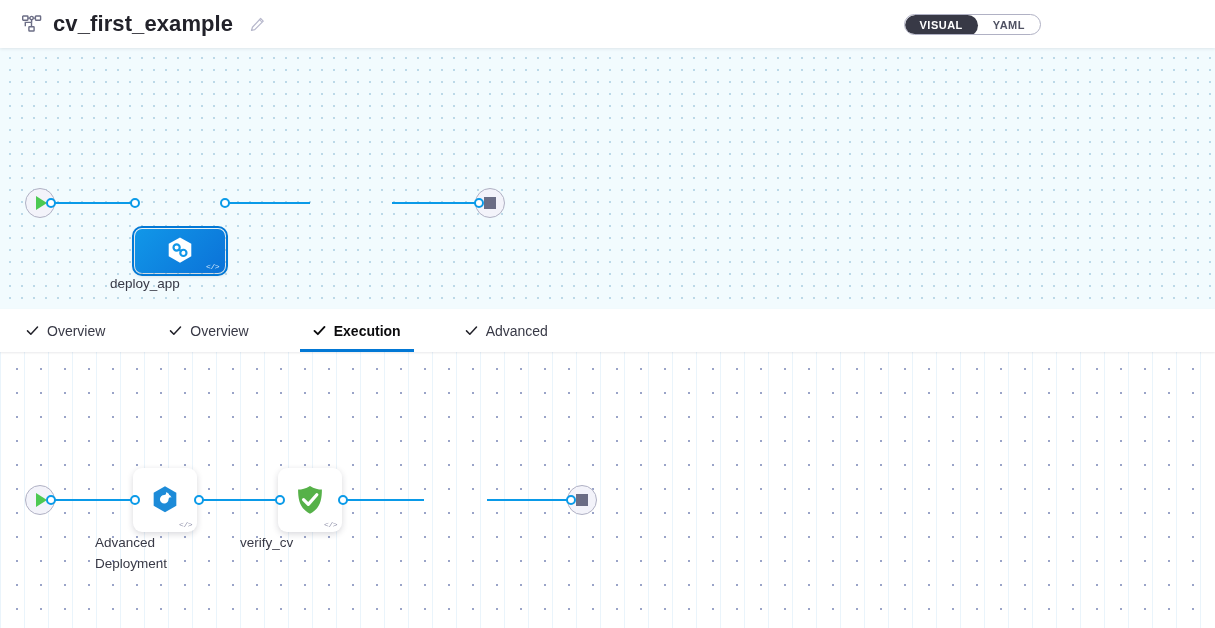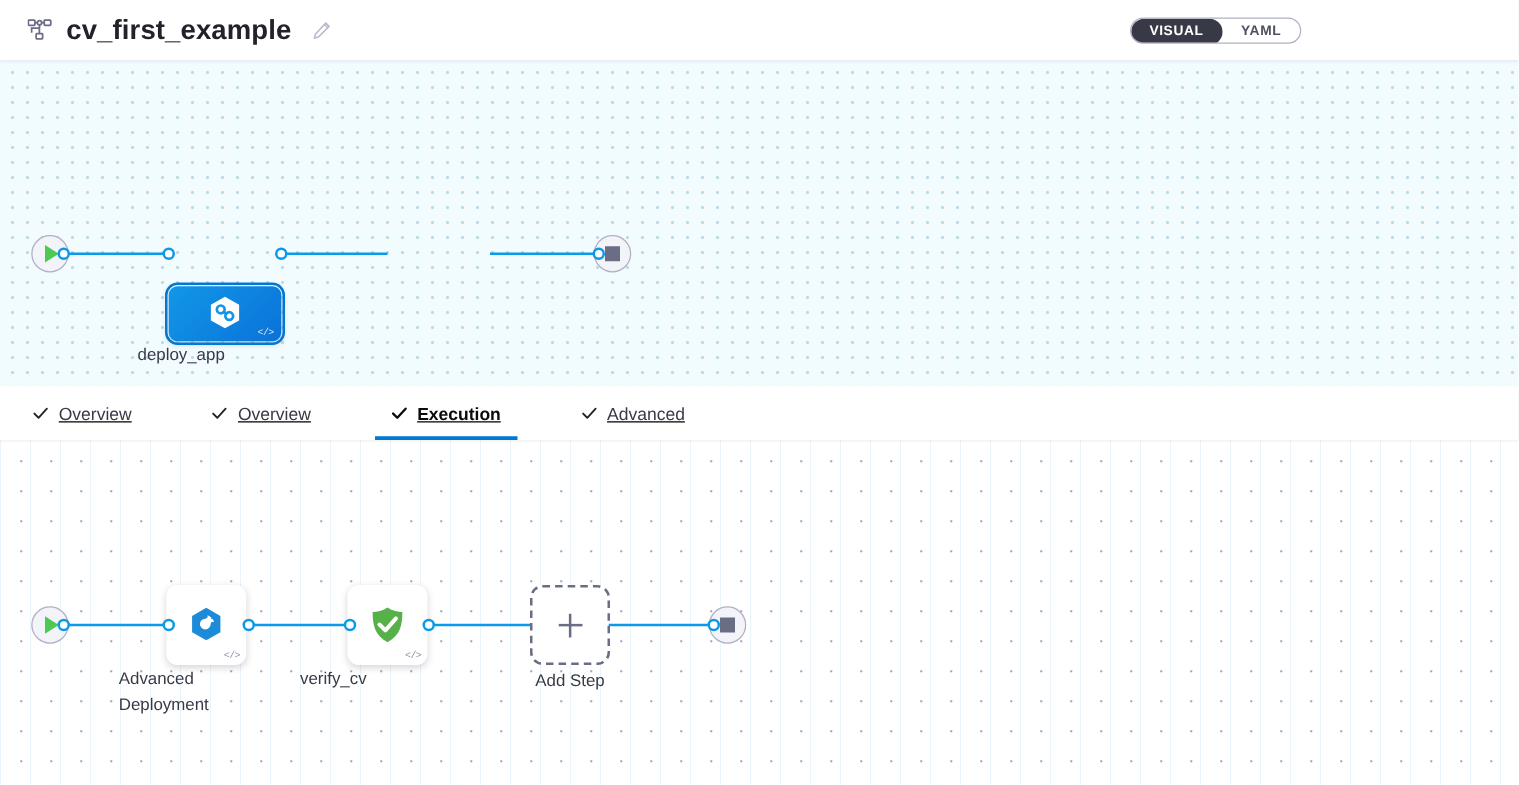--- a/index.html
+++ b/index.html
@@ -66,21 +66,20 @@
   }
 
   
   .tabbar {
     position: absolute; top: 309px; left: 0;
     width: 1215px; height: 43px;
     background: #ffffff;
     display: flex; align-items: stretch;
     box-shadow: 0 1px 2px rgba(40,41,61,0.10);
     z-index: 15;
-    text-decoration: underline;
   }
   .tab {
     display: flex; align-items: center; gap: 8px;
     padding: 0 4px; margin-right: 56px;
     font-size: 14px; color: #383946;
     cursor: pointer; position: relative;
   }
   .tab:first-child { margin-left: 22px; }
   .tab.active { font-weight: bold; color: #0b0b0d; }
   .tab.active::after {
@@ -287,24 +286,20 @@
       <svg viewBox="0 0 36 36" width="34" height="34">
         <path d="M18 3.2 C13.6 6.2 9.2 7.0 5.4 7.0 C5.4 18.4 7.4 27.0 18 32.6 C28.6 27.0 30.6 18.4 30.6 7.0 C26.8 7.0 22.4 6.2 18 3.2 Z" fill="#56b149"></path>
         <path d="M11.2 17.6 L16.2 22.6 L25.2 12.4" fill="none" stroke="#ffffff" stroke-width="3.4" stroke-linecap="round" stroke-linejoin="round"></path>
       </svg>
       <span class="code-badge">&lt;/&gt;</span>
       <span class="node-label">verify_cv</span>
     </div>
     <div class="port" style="left:275px; top:143px;"></div>
     <div class="port" style="left:338px; top:143px;"></div>
 
-    <div class="add-box add-step" style="left:424px; top:116px;">
-      <span class="plus"></span>
-      <span class="add-label">Add Step</span>
-    </div>
 
     <div class="port" style="left:566px; top:143px;"></div>
     <div class="terminal" style="left:567px; top:133px;">
       <div class="stop-sq"></div>
     </div>
   </div>
 
 </div>
 
 </body></html>

